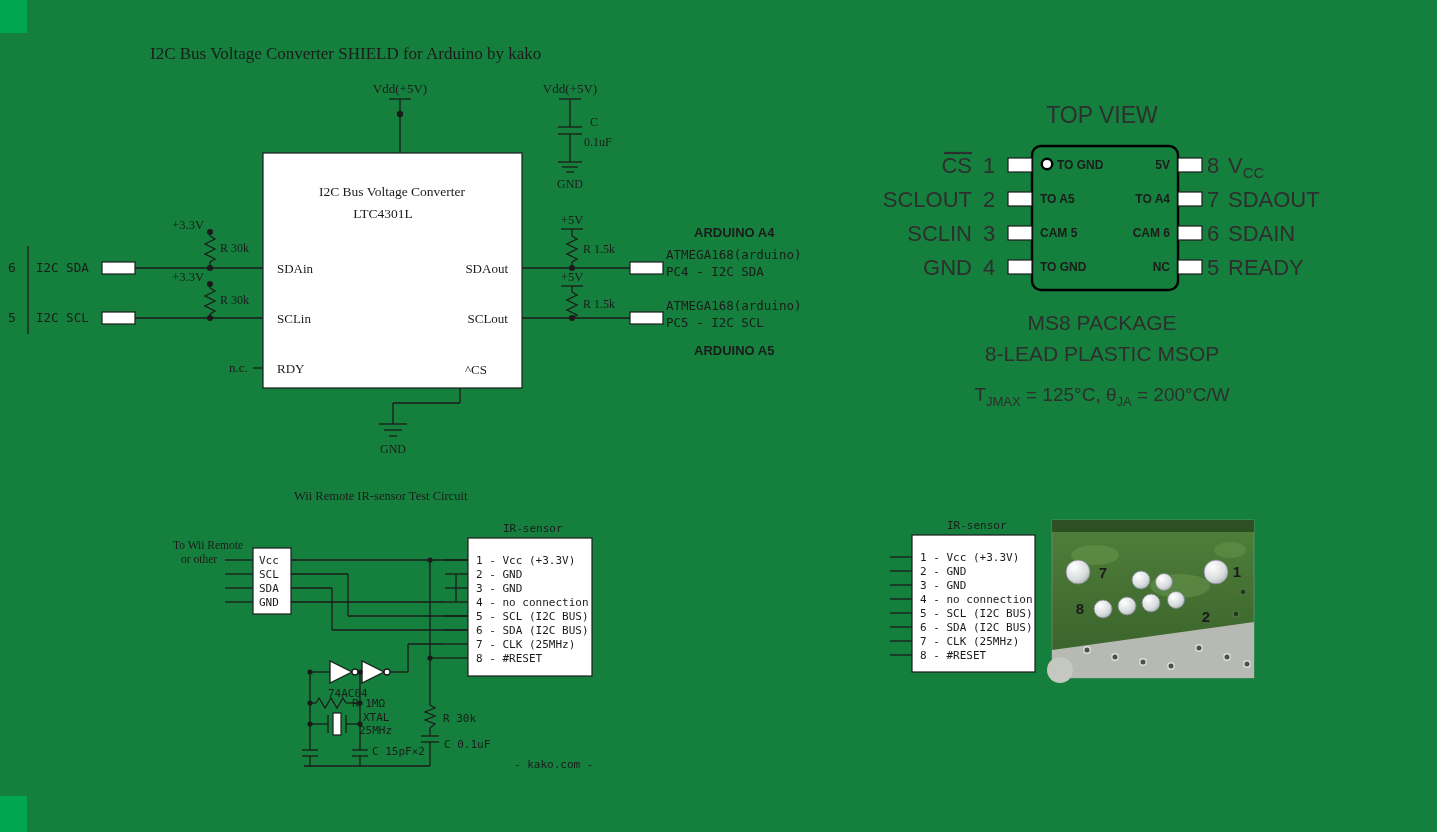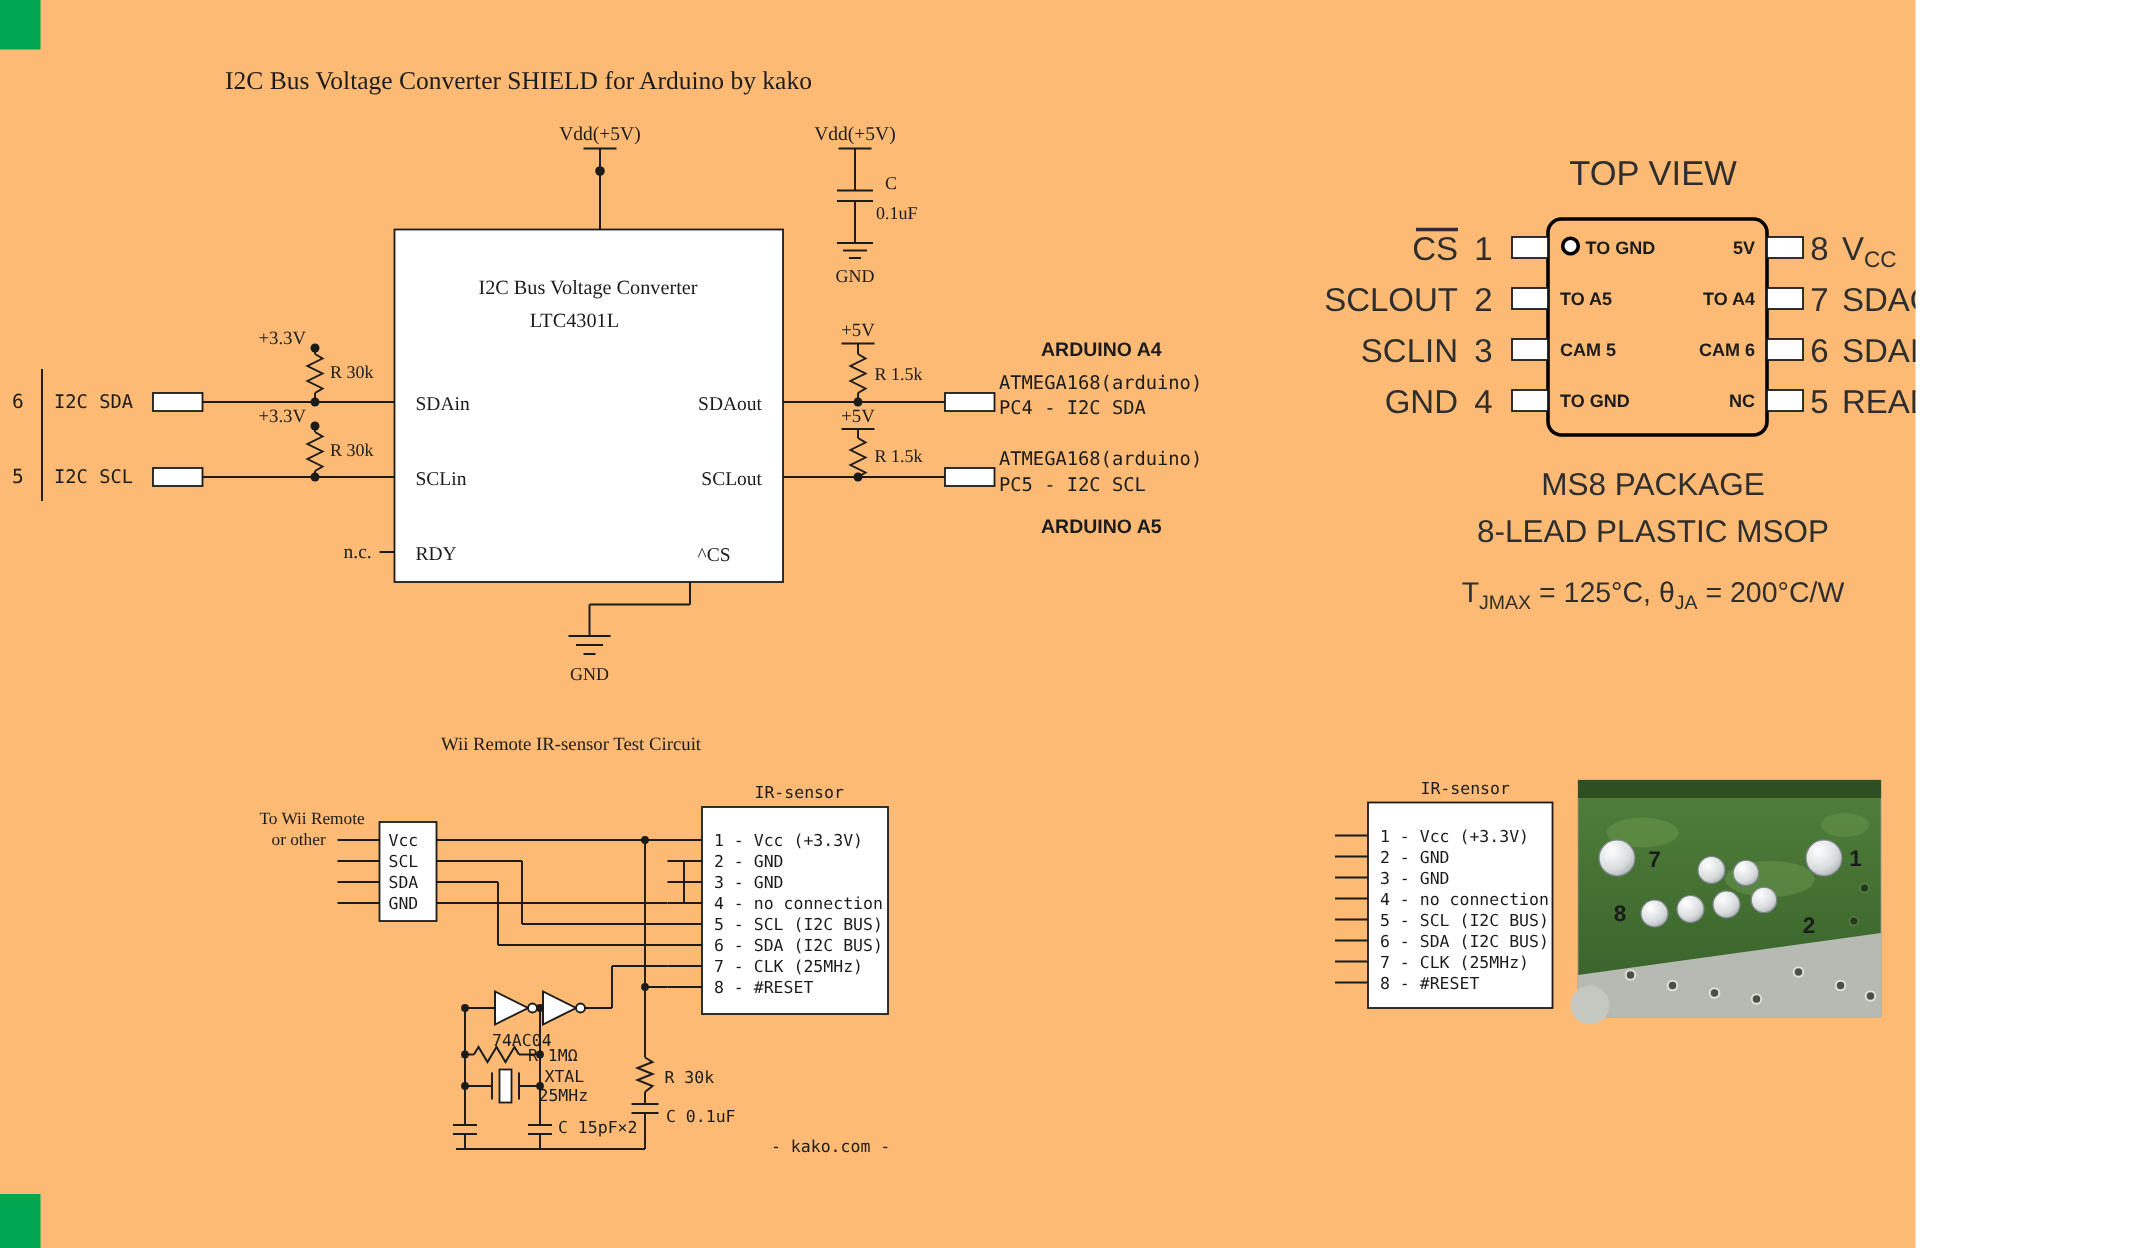--- a/index.html
+++ b/index.html
@@ -1,16 +1,16 @@
 <!DOCTYPE html>
 <html><head>
 <meta charset="utf-8">
 <style>
   html,body{margin:0;padding:0;background:#fff}
-  #screen{position:relative;width:1277px;height:832px;background:#fdba74;overflow:hidden;font-family:"Liberation Serif",serif}
+  #screen{position:relative;width:1437px;height:832px;background:#15803d;overflow:hidden;font-family:"Liberation Serif",serif}
   svg{position:absolute;top:0;left:0;display:block}
   svg text{fill:#1b1b1b;font-family:"Liberation Serif",serif}
   .mono{font-family:"DejaVu Sans Mono",monospace}
   .sans{font-family:"Liberation Sans",sans-serif}
   .tv{fill:#2e2e2e;font-family:"Liberation Sans",sans-serif}
   .w{stroke:#1b1b1b;stroke-width:1.3;fill:none}
   .w2{stroke:#000;stroke-width:2.4;fill:none}
   .conn{fill:#fff;stroke:#1b1b1b;stroke-width:1.2}
   .dot{fill:#1b1b1b}
   .blob{stroke:#7c848a;stroke-width:0.8}

